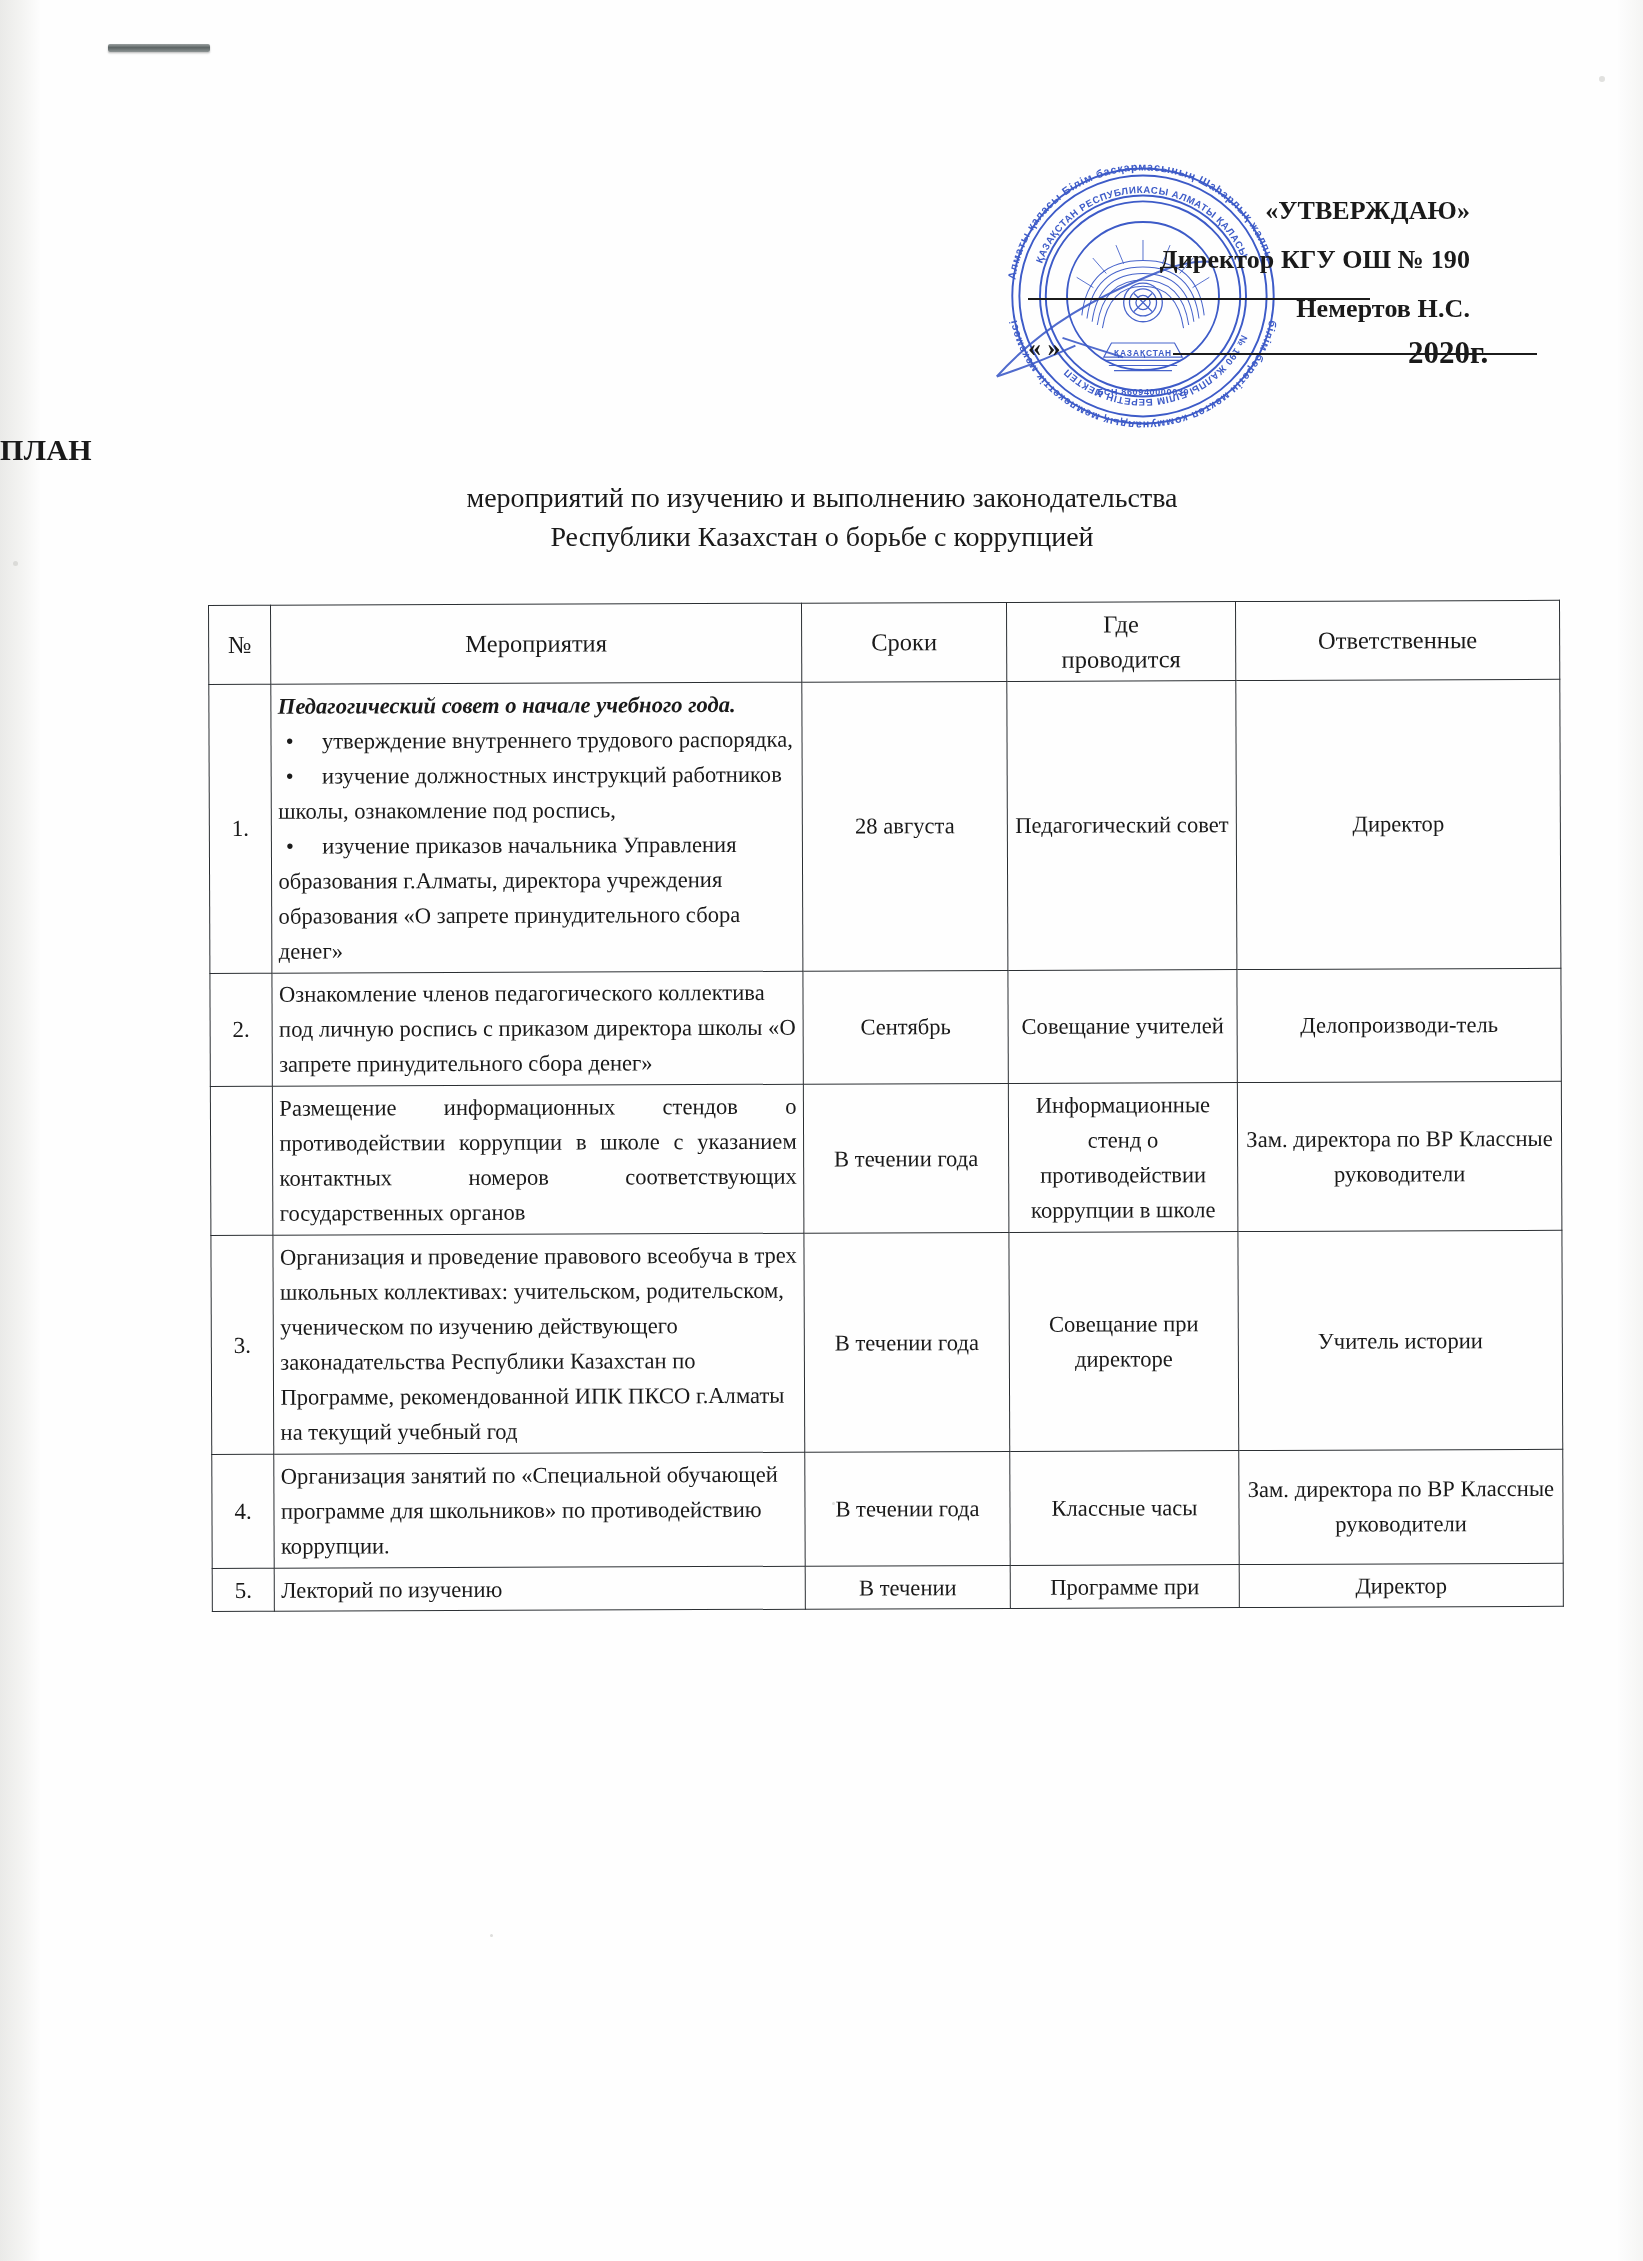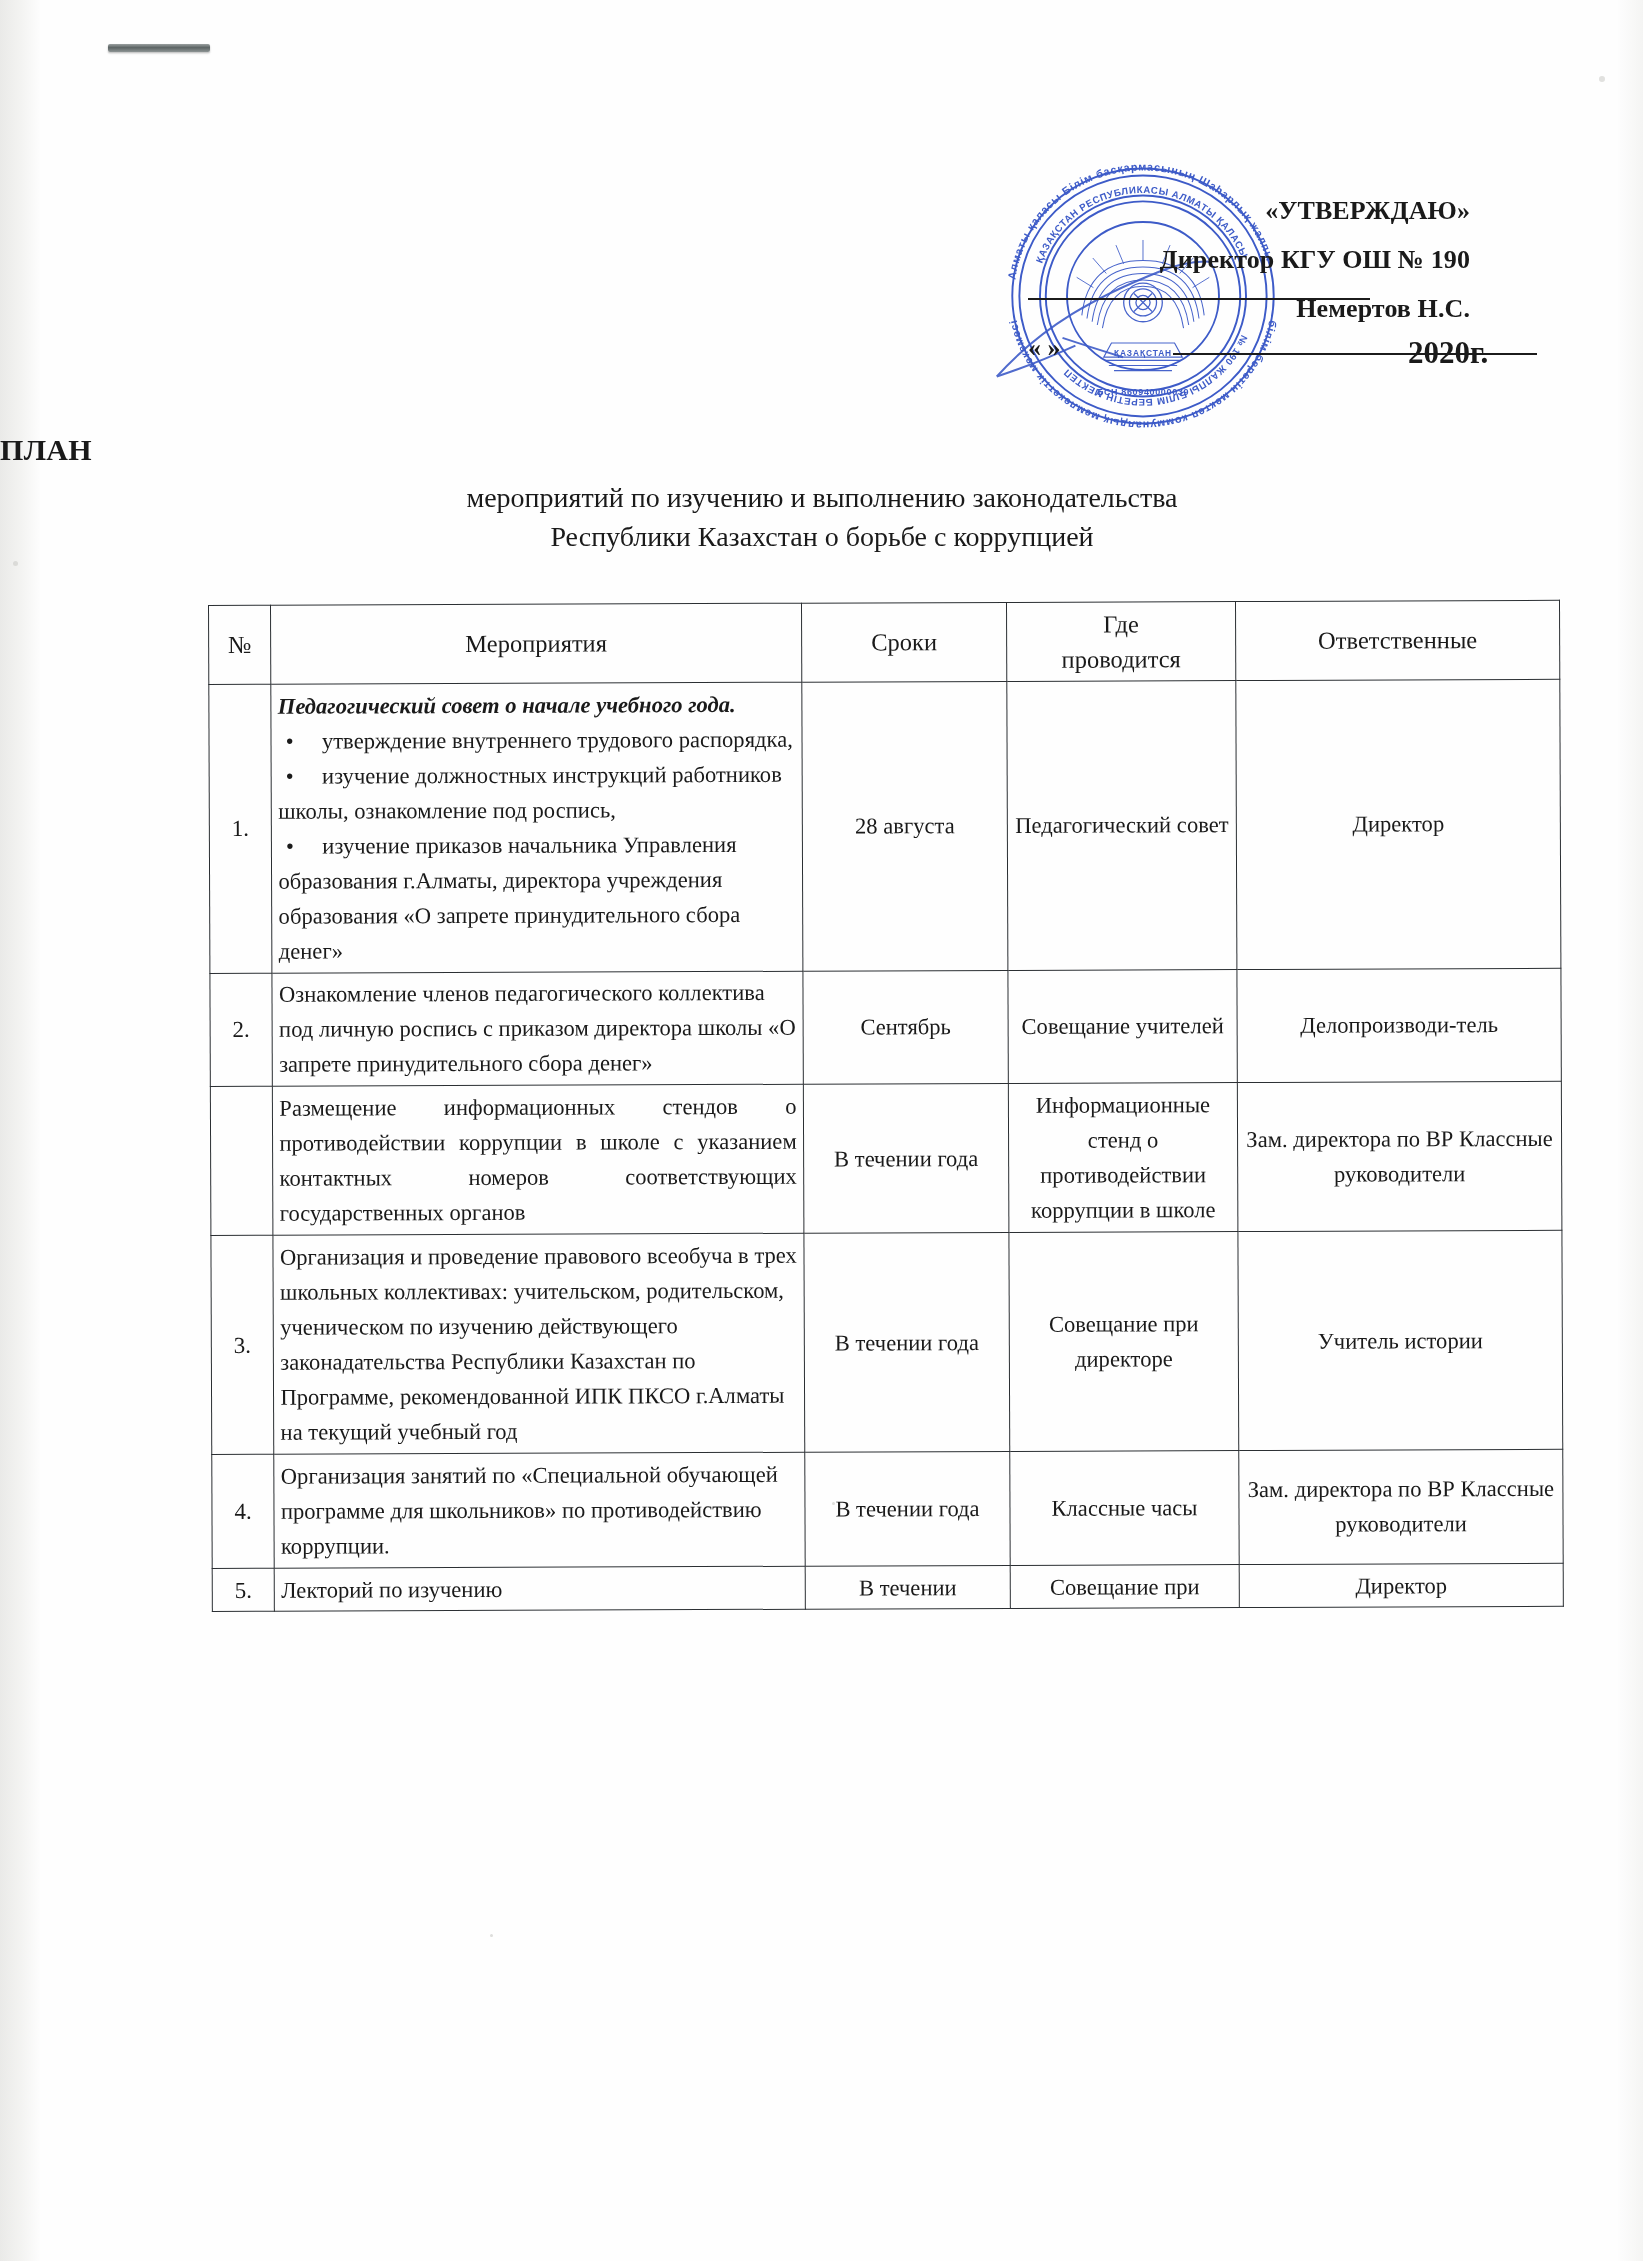--- a/index.html
+++ b/index.html
@@ -415,21 +415,21 @@
           <td class="act">Организация занятий  по «Специальной обучающей программе для школьников» по противодействию коррупции.</td>
           <td class="ctr">В течении года</td>
           <td class="ctr">Классные часы</td>
           <td class="ctr">Зам. директора по ВР Классные руководители</td>
         </tr>
 
         <tr>
           <td class="num">5.</td>
           <td class="act">Лекторий по изучению</td>
           <td class="ctr">В течении</td>
-          <td class="ctr">Совещание при</td>
+          <td class="ctr">Программе при</td>
           <td class="ctr">Директор</td>
         </tr>
 
       </tbody>
     </table>
   </div>
 
   <div class="noise" style="left:832px;top:1502px;"></div>
   <div class="noise" style="left:490px;top:1934px;"></div>
 

